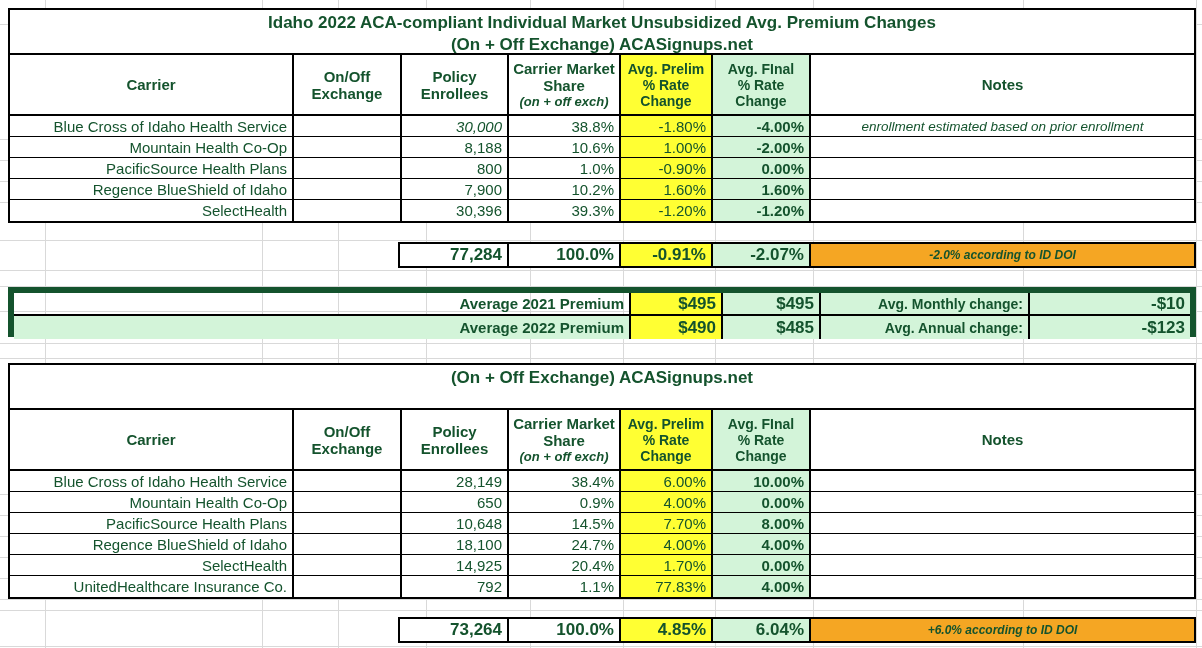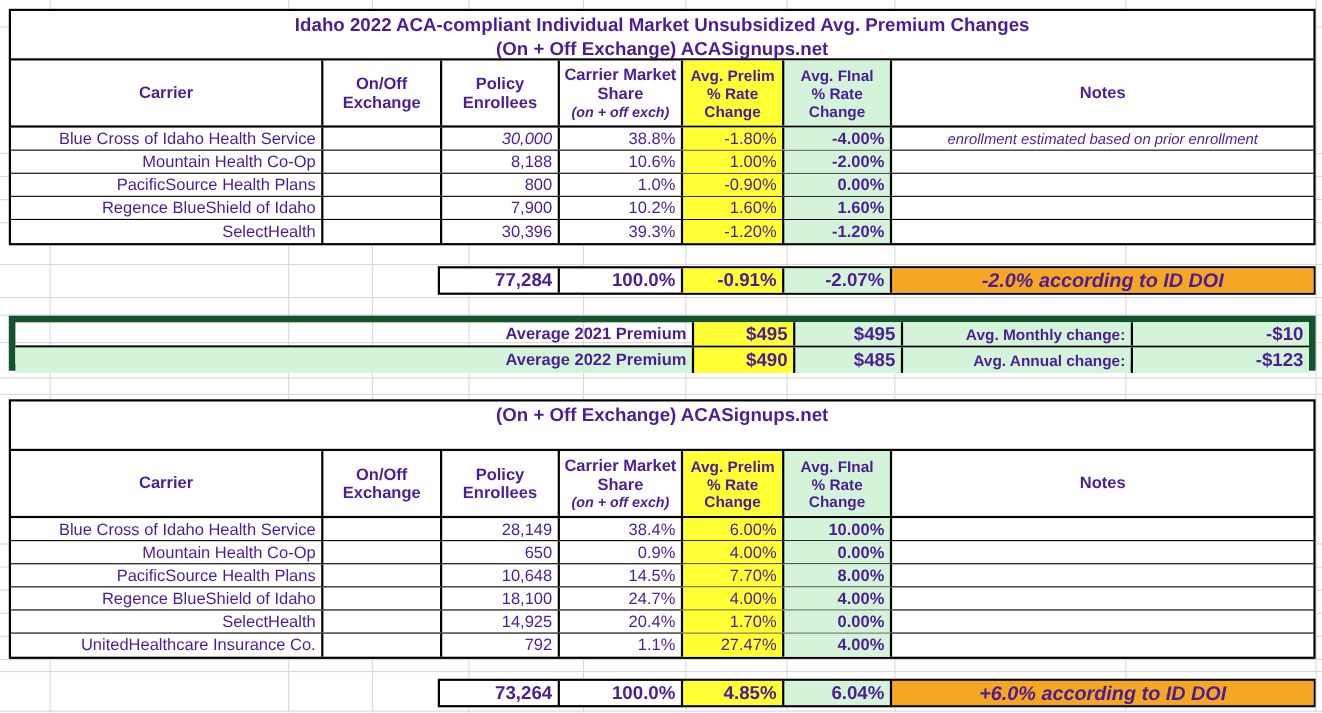--- a/index.html
+++ b/index.html
@@ -1,19 +1,19 @@
 <!DOCTYPE html>
 <html><head>
 <meta charset="utf-8">
 <style>
   * { margin:0; padding:0; box-sizing:border-box; }
   html,body { background:#fff; }
   .screen {
     position:relative; width:1202px; height:648px; background:#ffffff;
-    font-family:"Liberation Sans", sans-serif; color:#4c1d95; overflow:hidden;
+    font-family:"Liberation Sans", sans-serif; color:#14532d; overflow:hidden;
   }
   
   .vgrid { position:absolute; top:0; width:1px; height:648px; background:#d9d9d9; z-index:0; }
   .hgrid { position:absolute; left:0; width:1202px; height:1px; background:#d9d9d9; z-index:0; }
 
   .tbl { position:absolute; left:8px; width:1188px; border:2px solid #000; background:#fff; z-index:2; }
   .t1 { top:8px; }
   .t2 { top:363px; }
 
   .title { height:45px; border-bottom:2px solid #000; text-align:center;
@@ -47,21 +47,21 @@
   .ra { justify-content:flex-end; padding-right:5px; }
   .ctr { justify-content:center; }
   .italic { font-style:italic; }
   .bold { font-weight:bold; }
   .note-text { font-size:13.5px; font-style:italic; }
 
   .totrow { position:absolute; left:398px; width:798px; height:26px; border:2px solid #000;
             display:flex; background:#fff; z-index:2; font-size:17px; font-weight:bold; }
   .tot1 { top:242px; }
   .tot2 { top:617px; }
-  .tot-note { font-size:18px; font-weight:bold; font-style:italic; }
+  .tot-note { font-size:12px; font-weight:bold; font-style:italic; }
 
   .premium { position:absolute; left:8px; top:287px; width:1188px; height:50px;
              border:6px solid #14532d; z-index:2; }
   .prow { display:flex; height:23px; }
   .prow:first-child { border-bottom:2px solid #000; }
   .w-plabel { width:615px; }
   .w-chglabel { width:209px;padding-left:44px; }
   .w-chgval { flex:1; }
   .plabel { font-weight:bold; font-size:15px; }
   .pval { font-weight:bold; font-size:17px; }
@@ -290,21 +290,21 @@
       <div class="row-c w-share ra">20.4%</div>
       <div class="row-c w-pre ra bg-yellow">1.70%</div>
       <div class="row-c w-fin ra bold bg-green">0.00%</div>
       <div class="row-c w-note ctr note-text"></div>
     </div>
     <div class="drow">
       <div class="row-c w-carrier ra">UnitedHealthcare Insurance Co.</div>
       <div class="row-c w-exch"></div>
       <div class="row-c w-enr ra">792</div>
       <div class="row-c w-share ra">1.1%</div>
-      <div class="row-c w-pre ra bg-yellow">27.47%</div>
+      <div class="row-c w-pre ra bg-yellow">77.83%</div>
       <div class="row-c w-fin ra bold bg-green">4.00%</div>
       <div class="row-c w-note ctr note-text"></div>
     </div>
   </div>
 
   <div class="totrow tot2">
     <div class="row-c w-enr ra">73,264</div>
     <div class="row-c w-share ra">100.0%</div>
     <div class="row-c w-pre ra bg-yellow">4.85%</div>
     <div class="row-c w-fin ra bg-green">6.04%</div>

